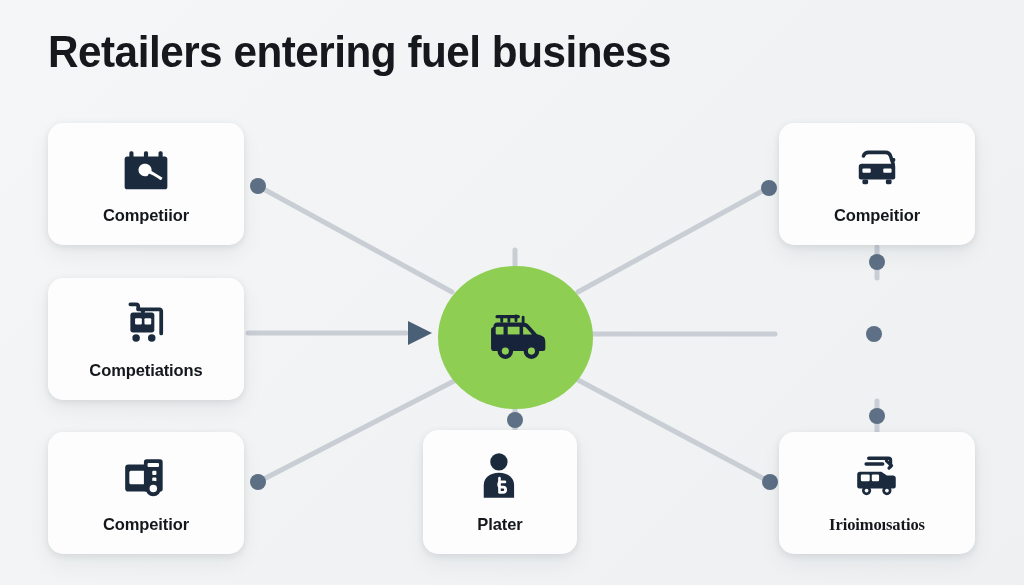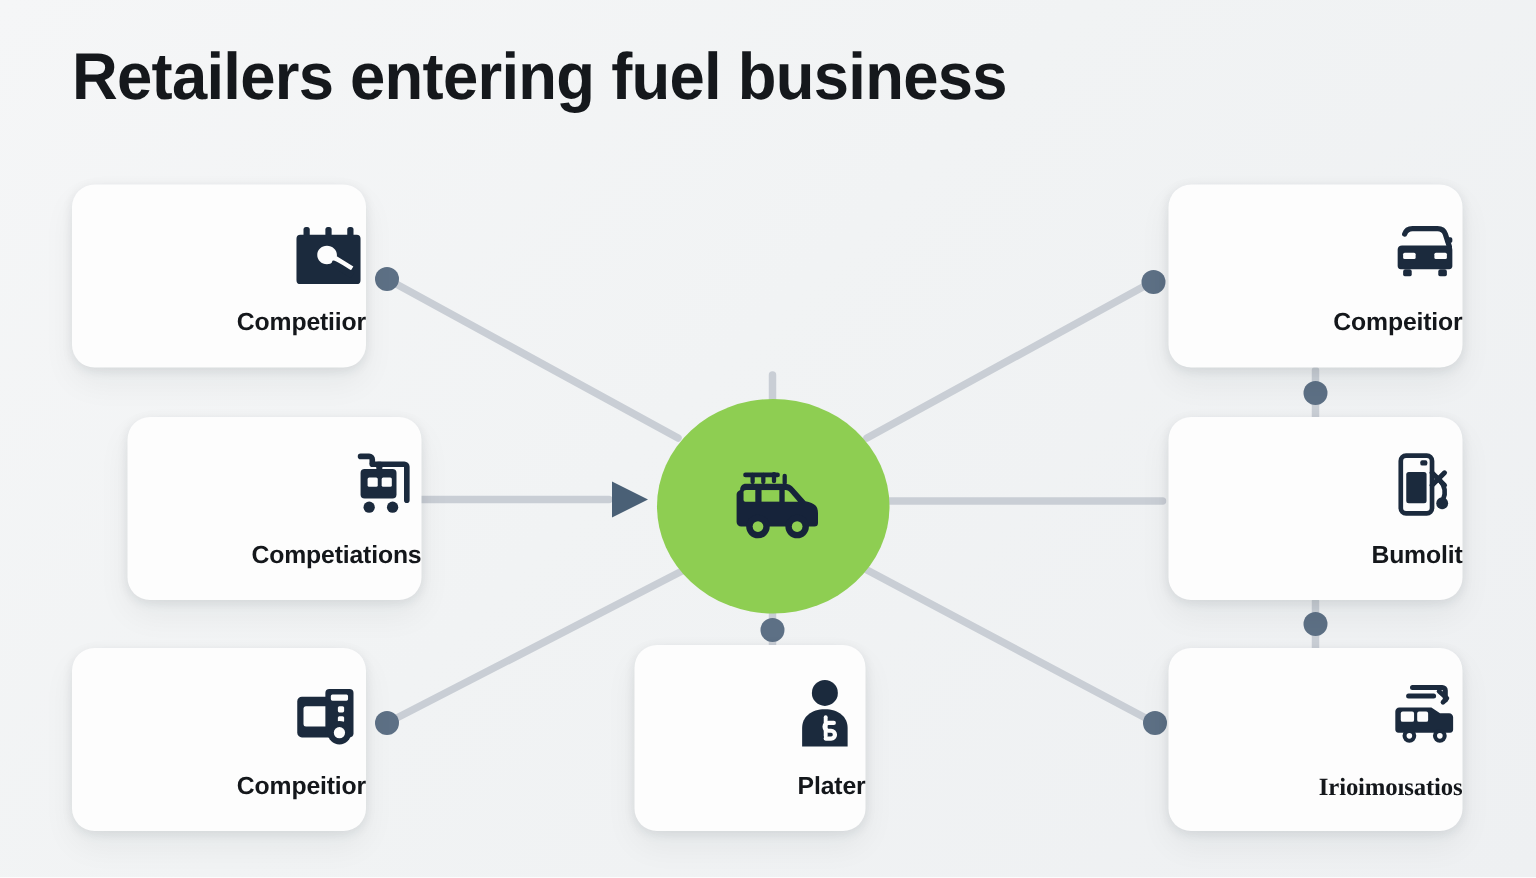--- a/index.html
+++ b/index.html
@@ -44,21 +44,21 @@
 
   
   .card {
     position: absolute;
     background: #fdfdfd;
     border-radius: 15px;
     box-shadow: 0 2px 7px rgba(22,30,45,0.09),
                 0 10px 22px rgba(22,30,45,0.055);
     display: flex;
     flex-direction: column;
-    align-items: flex-end;
+    align-items: center;
     justify-content: center;
     box-sizing: border-box;
     z-index: 3;
   }
   .card .ic {
     display: block;
     color: #1b2a3d;
     line-height: 0;
   }
   .card .cap {
@@ -66,21 +66,21 @@
     font-size: 16.5px;
     font-weight: 700;
     color: #14171b;
     letter-spacing: -0.1px;
     text-align: center;
     white-space: nowrap;
   }
 
   
   #card-l1 { left: 48px;  top: 123px; width: 196px; height: 122px; }
-  #card-l2 { left: 48px;  top: 278px; width: 196px; height: 122px; margin-left: 37px; }
+  #card-l2 { left: 48px;  top: 278px; width: 196px; height: 122px; }
   #card-l3 { left: 48px;  top: 432px; width: 196px; height: 122px; }
   
   #card-c1 { left: 423px; top: 122px; width: 184px; height: 124px; }
   #card-c2 { left: 423px; top: 430px; width: 154px; height: 124px; }
   
   #card-r1 { left: 779px; top: 123px; width: 196px; height: 122px; }
   #card-r2 { left: 779px; top: 278px; width: 196px; height: 122px; }
   #card-r3 { left: 779px; top: 432px; width: 196px; height: 122px; font-family: Liberation Serif, serif; }
 
   
@@ -211,34 +211,20 @@
         <rect x="10" y="24.5" width="8" height="4" rx="1" fill="#fdfdfd"></rect>
         <rect x="30" y="24.5" width="8" height="4" rx="1" fill="#fdfdfd"></rect>
         <rect x="10" y="35" width="5.5" height="4.6" rx="1.4" fill="currentColor"></rect>
         <rect x="32.5" y="35" width="5.5" height="4.6" rx="1.4" fill="currentColor"></rect>
         <rect x="37" y="14.5" width="4.5" height="3.6" rx="1.2" fill="currentColor"></rect>
       </svg>
     </span>
     <span class="cap">Compeitior</span>
   </div>
 
-  <div class="card" id="card-r2">
-    <span class="ic">
-      <svg width="50" height="50" viewBox="0 0 48 48" fill="none">
-        <rect x="8.5" y="5.5" width="20" height="37" rx="3.4" stroke="currentColor" stroke-width="3" fill="#fdfdfd"></rect>
-        <rect x="12" y="16" width="13" height="20" rx="1.6" fill="currentColor"></rect>
-        <rect x="21" y="8.5" width="4.5" height="3.4" rx="1.2" fill="currentColor"></rect>
-        <path d="M28.5 16.5l8 8" stroke="currentColor" stroke-width="3.2" stroke-linecap="round"></path>
-        <path d="M36.5 16.5l-8 8" stroke="currentColor" stroke-width="3.2" stroke-linecap="round"></path>
-        <path d="M34 22c2.6 2.8 3.6 7.4 1.6 11.6" stroke="currentColor" stroke-width="3" stroke-linecap="round" fill="none"></path>
-        <circle cx="35" cy="36" r="3.8" fill="currentColor"></circle>
-      </svg>
-    </span>
-    <span class="cap">Bumolit</span>
-  </div>
 
   <div class="card" id="card-r3">
     <span class="ic">
       <svg width="50" height="50" viewBox="0 0 48 48" fill="none">
         <path d="M16 6h19a2 2 0 0 1 2 2v6" stroke="currentColor" stroke-width="3.2" stroke-linecap="round" fill="none"></path>
         <path d="M13.5 11.5h16" stroke="currentColor" stroke-width="3.2" stroke-linecap="round"></path>
         <path d="M5 21.5c0-1.5 1.1-2.6 2.6-2.6h20.5l5.5 3.6h5.8c1.5 0 2.6 1.1 2.6 2.6V33a2 2 0 0 1-2 2H7a2 2 0 0 1-2-2V21.5z" fill="currentColor"></path>
         <rect x="8.5" y="21.5" width="8.5" height="6.5" rx="1.2" fill="#fdfdfd"></rect>
         <rect x="19" y="21.5" width="7" height="6.5" rx="1.2" fill="#fdfdfd"></rect>
         <circle cx="14" cy="37" r="4.4" fill="currentColor"></circle>

